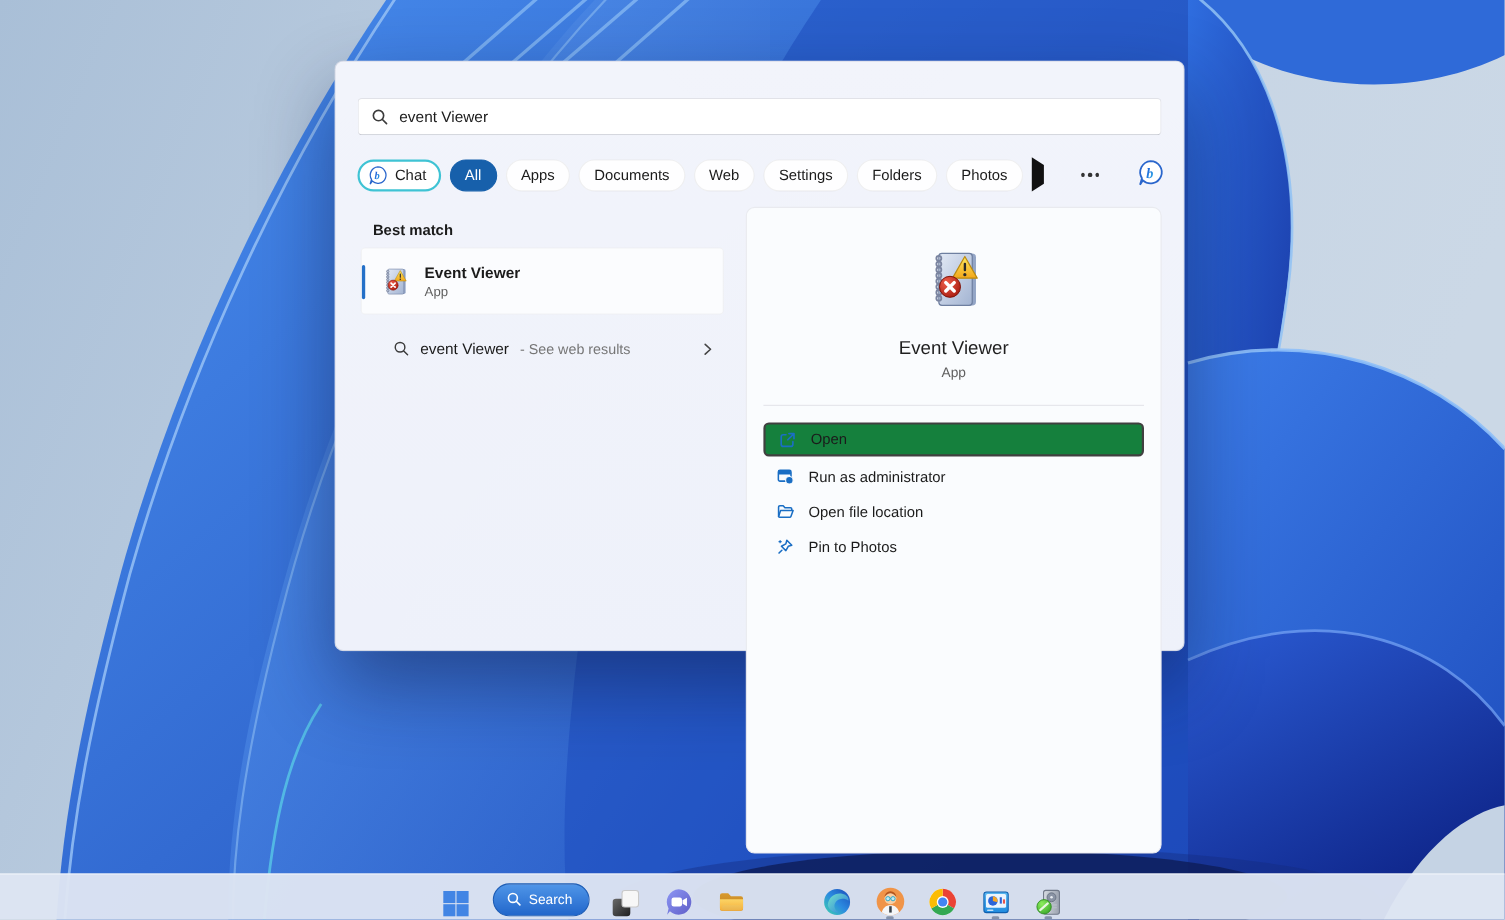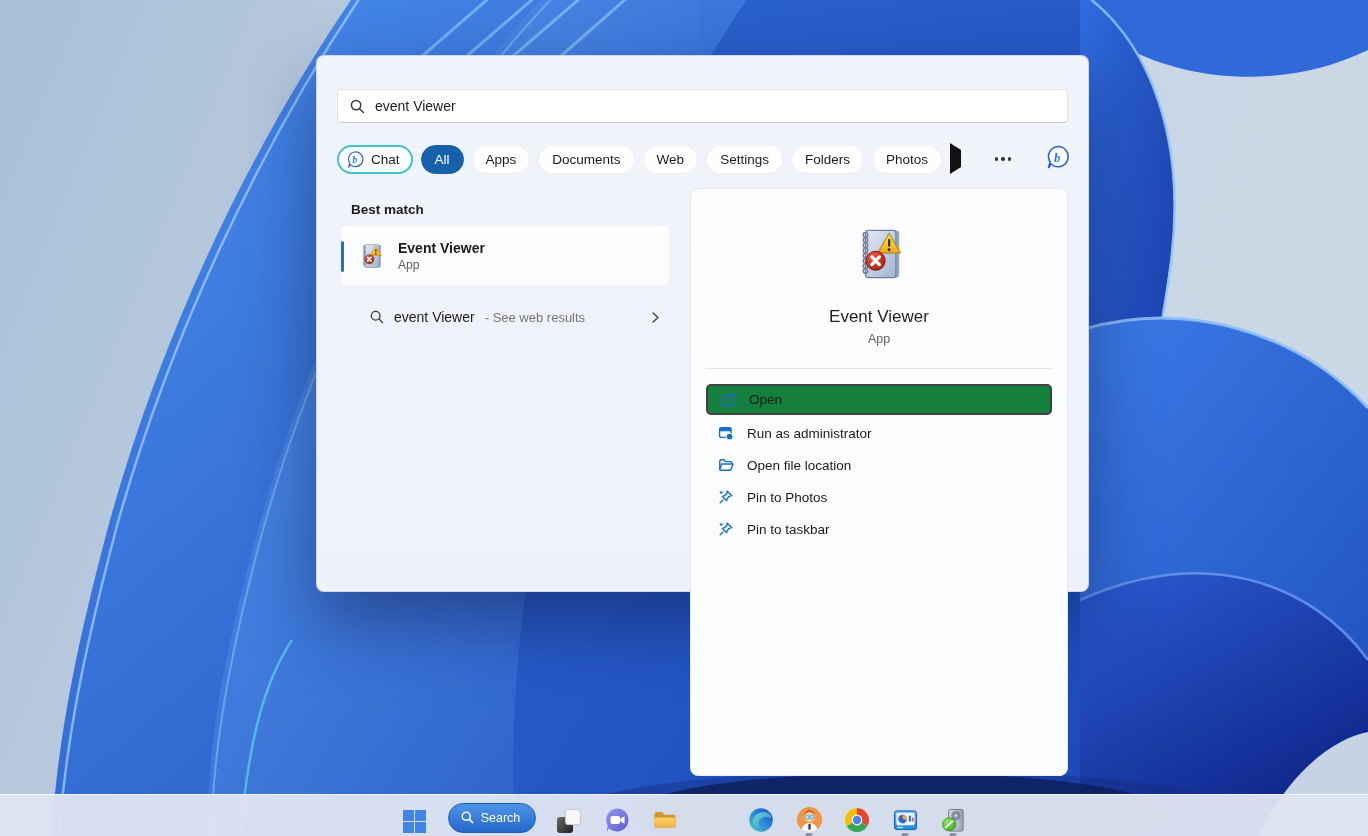--- a/index.html
+++ b/index.html
@@ -5,21 +5,21 @@
   * { margin:0; padding:0; box-sizing:border-box; }
   html,body { width:1368px; height:836px; overflow:hidden; font-family:"Liberation Sans", sans-serif; }
   .stage { position:relative; width:1368px; height:836px; overflow:hidden; background:#b6c7da; }
 
   
   .wallpaper { position:absolute; inset:0; }
   .wallpaper svg { display:block; width:100%; height:100%; }
 
   
   .flyout {
-    position:absolute; left:316px; top:55px; width:773px; height:537px;
+    position:absolute; left:304px; top:55px; width:773px; height:537px;
     background:linear-gradient(180deg,#f2f4fb 0%,#eef1fa 100%);
     border:1px solid rgba(120,130,160,0.25);
     border-radius:8px;
     box-shadow:0 30px 70px rgba(10,20,60,0.45);
     padding:33px 20px 0 20px;
   }
   .searchbox {
     display:flex; align-items:center; gap:10px;
     height:34px; background:#fff; border:1px solid #e1e2e8; border-bottom:1px solid #c9cbd3;
     border-radius:4px; padding:0 12px;
@@ -325,28 +325,20 @@
 
           <div class="action">
             <svg width="16" height="16" viewBox="0 0 16 16">
               <path d="M9.3 2.2 L13.8 6.7 L10.6 7.6 L8.4 11.6 L4.4 7.6 L8.4 5.4 Z" fill="none" stroke="#1a6ec4" stroke-width="1.4" stroke-linejoin="round"></path>
               <path d="M4.8 11.2 L2.2 13.8" stroke="#1a6ec4" stroke-width="1.4" stroke-linecap="round"></path>
               <path d="M2.2 3.4 h2 M3.2 2.4 v2" stroke="#1a6ec4" stroke-width="1.1" stroke-linecap="round"></path>
             </svg>
             <span>Pin to Photos</span>
           </div>
 
-          <div class="action">
-            <svg width="16" height="16" viewBox="0 0 16 16">
-              <path d="M9.3 2.2 L13.8 6.7 L10.6 7.6 L8.4 11.6 L4.4 7.6 L8.4 5.4 Z" fill="none" stroke="#1a6ec4" stroke-width="1.4" stroke-linejoin="round"></path>
-              <path d="M4.8 11.2 L2.2 13.8" stroke="#1a6ec4" stroke-width="1.4" stroke-linecap="round"></path>
-              <path d="M2.2 3.4 h2 M3.2 2.4 v2" stroke="#1a6ec4" stroke-width="1.1" stroke-linecap="round"></path>
-            </svg>
-            <span>Pin to taskbar</span>
-          </div>
         </div>
       </div>
     </div>
   </div>
 
   <div class="taskbar">
     <div class="tb-group">
       <div class="tb-item">
         <span class="winlogo">
             <i></i>

